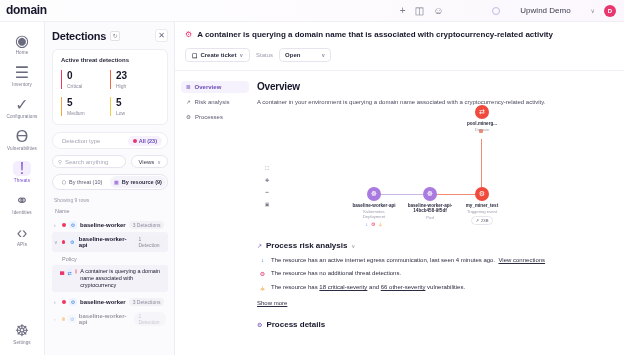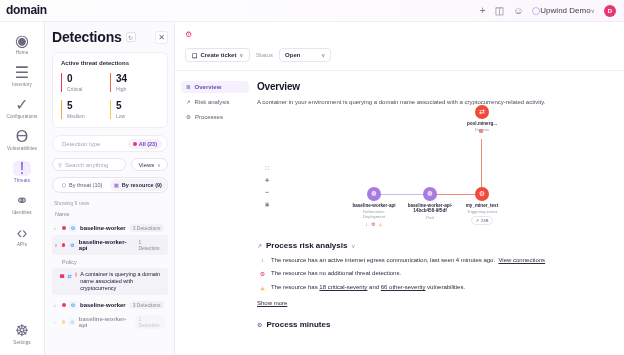--- a/index.html
+++ b/index.html
@@ -14,21 +14,21 @@
 
   
   .topbar {
     height: 22px; flex: 0 0 22px;
     display: flex; align-items: center; justify-content: flex-end;
     padding: 0 8px; gap: 9px;
     background: linear-gradient(90deg,#fdfdfe 0%,#fdfbfe 55%,#fbf7fd 100%);
     border-bottom: 1px solid #f0eef5;
   }
   .tb-icon { color: #7a7a8c; font-size: 10px; line-height: 1; cursor: pointer; display:flex; align-items:center;}
-  .tb-tenant { display: flex; align-items: center; gap: 0; font-size: 8px; color: #3b3b4d; cursor: pointer;}
+  .tb-tenant { display: flex; align-items: center; gap: 20px; font-size: 8px; color: #3b3b4d; cursor: pointer; margin-left: 40px;}
   .tb-ring { width: 8px; height: 8px; border-radius: 50%; border: 1.4px solid #c4b6e8; }
   .tb-caret { font-size: 6px; color: #8b8b9c; }
   .tb-avatar {
     width: 12px; height: 12px; border-radius: 50%;
     background: #e8376f; color: #fff; font-size: 6px;
     display: flex; align-items: center; justify-content: center; font-weight: bold;
   }
 
   .body { flex: 1; display: flex; min-height: 0; }
 
@@ -57,21 +57,21 @@
   .rail-item.active .rail-ico { background: #f3edfd; border-radius: 5px; }
   .rail-spacer { flex: 1; }
 
   
   .detections {
     width: 130px; flex: 0 0 130px; background: #fbfafc;
     border-right: 1px solid #eeecf3; display: flex; flex-direction: column;
     padding: 7px 6px 0 7px; min-height: 0;
   }
   .det-head { display: flex; align-items: center; gap: 4px; margin-bottom: 7px; }
-  .det-title { font-size: 14px; font-weight: 700; color: #16162b; letter-spacing: -0.2px;}
+  .det-title { font-size: 11px; font-weight: 700; color: #16162b; letter-spacing: -0.2px;}
   .mini-btn {
     width: 10px; height: 10px; border: 1px solid #e2dfeb; border-radius: 2px;
     background: #fff; font-size: 6px; color: #8b8b9c;
     display: flex; align-items: center; justify-content: center; cursor: pointer;
   }
   .det-close {
     margin-left: auto; width: 13px; height: 13px; border: 1px solid #ece9f2;
     border-radius: 3px; background: #fff; color: #6b6b80; font-size: 8px;
     display: flex; align-items: center; justify-content: center; cursor: pointer;
   }
@@ -300,21 +300,21 @@
       </div>
 
       <div class="card">
         <div class="card-title">Active threat detections</div>
         <div class="stats">
           <div class="stat critical">
             <div class="stat-num">0</div>
             <div class="stat-lbl">Critical</div>
           </div>
           <div class="stat high">
-            <div class="stat-num">34</div>
+            <div class="stat-num">23</div>
             <div class="stat-lbl">High</div>
           </div>
           <div class="stat medium">
             <div class="stat-num">5</div>
             <div class="stat-lbl">Medium</div>
           </div>
           <div class="stat low">
             <div class="stat-num">5</div>
             <div class="stat-lbl">Low</div>
           </div>
@@ -395,20 +395,21 @@
           <span class="res-name">baseline-worker-api</span>
           <span class="badge-count">1 Detection</span>
         </div>
       </div>
     </div>
 
     <div class="main">
       <div class="main-head">
         <div class="alert-title">
           <span class="alert-ico">⚙</span>
+          <span class="alert-txt">A container is querying a domain name that is associated with cryptocurrency-related activity</span>
         </div>
         <div class="actions">
           <div class="btn">
             <span>☐</span>
             <span>Create ticket</span>
             <span class="caret">∨</span>
           </div>
           <span class="status-lbl">Status</span>
           <div class="select">
             <span>Open</span>
@@ -508,19 +509,19 @@
             <span class="risk-ico" style="color:#f4a63f;">⚶</span>
             <span class="risk-txt">
               <span>The resource has </span><span class="ul">18 critical-severity</span><span> and </span><span class="ul">66 other-severity</span><span> vulnerabilities.</span>
             </span>
           </div>
 
           <span class="showmore">Show more</span>
 
           <div class="proc">
             <span class="sec-ico">⚙</span>
-            <span class="sec-txt">Process minutes</span>
+            <span class="sec-txt">Process details</span>
           </div>
         </div>
       </div>
     </div>
   </div>
 </div>
 
 </body></html>

